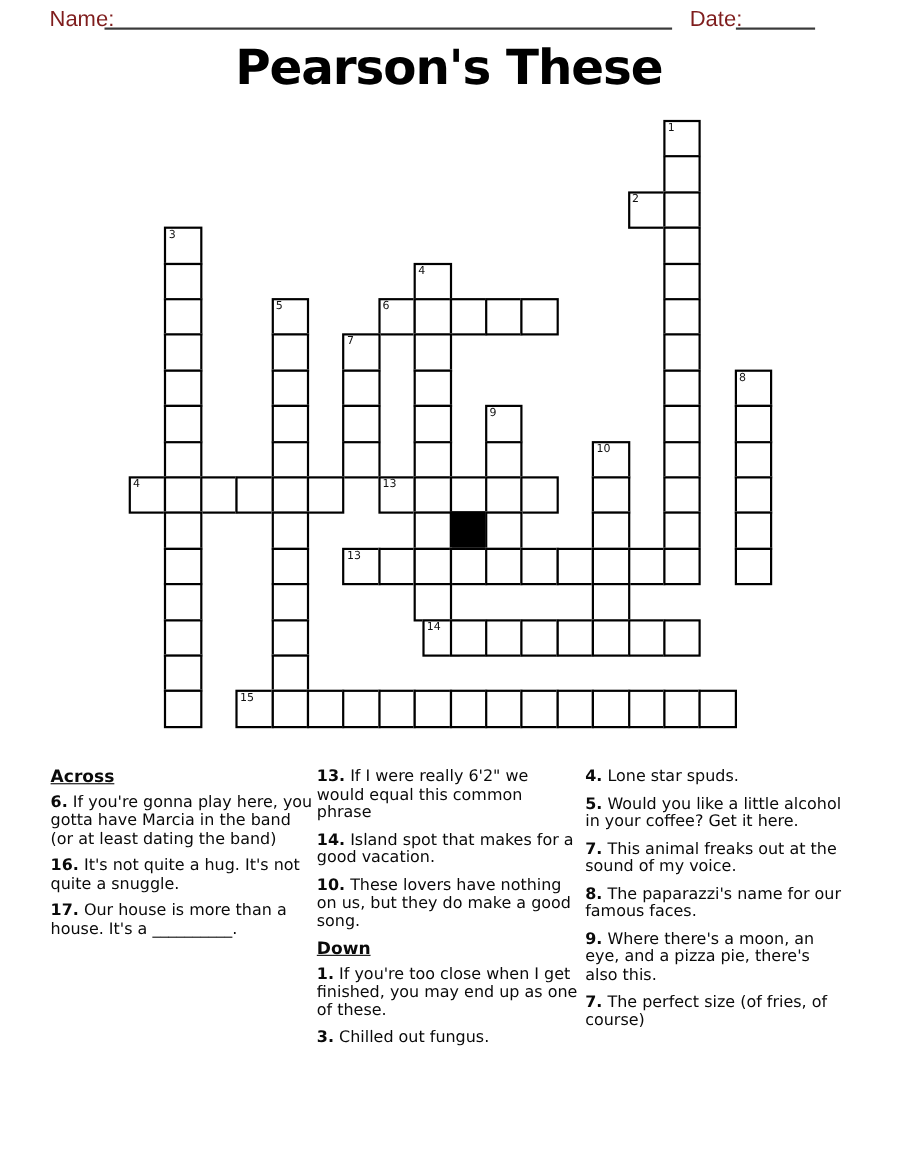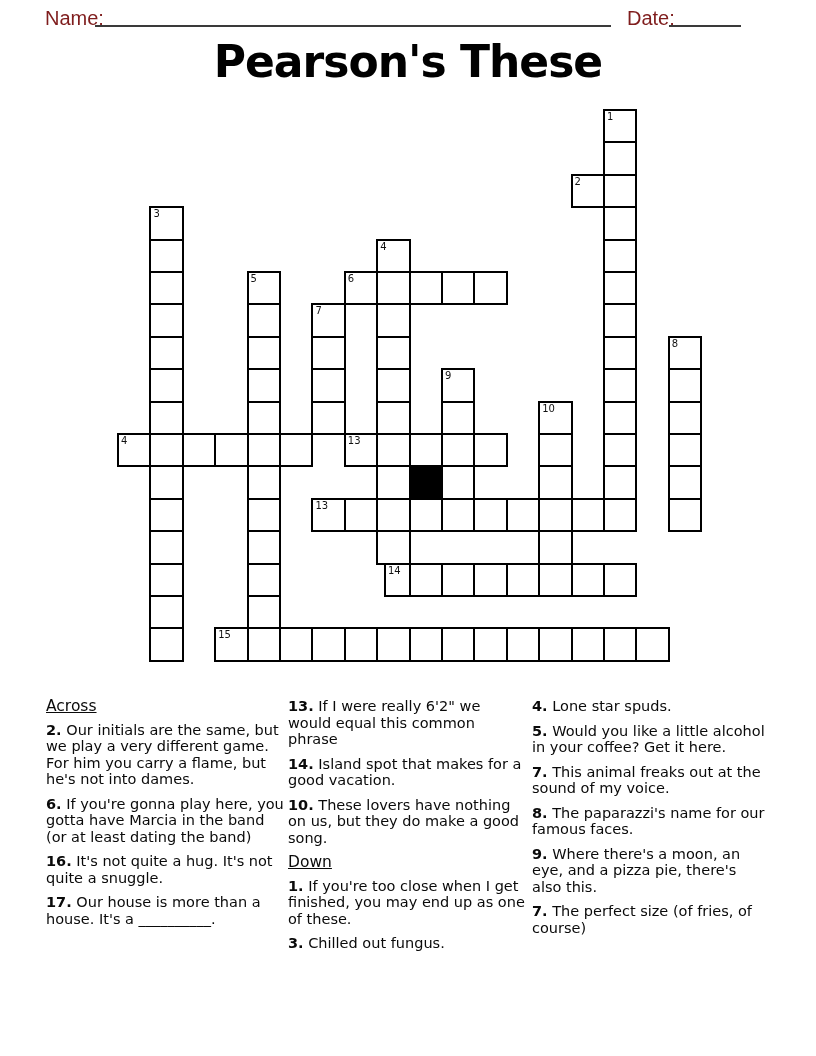--- a/index.html
+++ b/index.html
@@ -27,21 +27,21 @@
   .cell .num{
     position:absolute;top:0px;left:2px;
     font-family:"DejaVu Sans",sans-serif;font-size:10px;line-height:11px;color:#111;
   }
   
   .clue-col{position:absolute;top:698px;font-family:"DejaVu Sans",sans-serif;
     font-size:14.5px;line-height:1.14;color:#0a0a0a;}
   #col1{left:46px;width:242px;}
   #col2{left:288px;width:238px;}
   #col3{left:532px;width:236px;}
-  .clue-header{font-weight:normal;text-decoration:underline;font-size:15.5px;margin:0 0 6px 0;}
+  .clue-header{font-weight:bold;text-decoration:underline;font-size:15.5px;margin:0 0 6px 0;}
   .clue{margin:0 0 8px 0;}
   .clue b{font-weight:bold;text-align:center;}
 </style>
 </head>
 <body>
 
 <div class="name-date">
   <span class="label" style="left:45px;top:3px;">Name:</span>
   <span class="fill-line" style="left:95px;top:3px;width:516px;"></span>
   <span class="label" style="left:627px;top:3px;">Date:</span>
@@ -187,21 +187,20 @@
     <div class="cell" style="left: 355.4px; top: 517.4px;"></div>
     <div class="cell" style="left: 387.8px; top: 517.4px;"></div>
     <div class="cell" style="left: 420.2px; top: 517.4px;"></div>
     <div class="cell" style="left: 452.6px; top: 517.4px;"></div>
     <div class="cell" style="left: 485px; top: 517.4px;"></div>
     <div class="cell" style="left: 517.4px; top: 517.4px;"></div>
   </div>
 
 <div class="clue-col" id="col1">
     <div class="clue-header">Across</div>
-    <p class="clue"><b>2.</b> Our initials are the same, but we play a very different game. For him you carry a flame, but he's not into dames.</p>
     <p class="clue"><b>6.</b> If you're gonna play here, you gotta have Marcia in the band (or at least dating the band)</p>
     <p class="clue"><b>16.</b> It's not quite a hug. It's not quite a snuggle.</p>
     <p class="clue"><b>17.</b> Our house is more than a house. It's a __________.</p>
   </div>
 <div class="clue-col" id="col2">
     <p class="clue"><b>13.</b> If I were really 6'2" we would equal this common phrase</p>
     <p class="clue"><b>14.</b> Island spot that makes for a good vacation.</p>
     <p class="clue"><b>10.</b> These lovers have nothing on us, but they do make a good song.</p>
     <div class="clue-header">Down</div>
     <p class="clue"><b>1.</b> If you're too close when I get finished, you may end up as one of these.</p>

